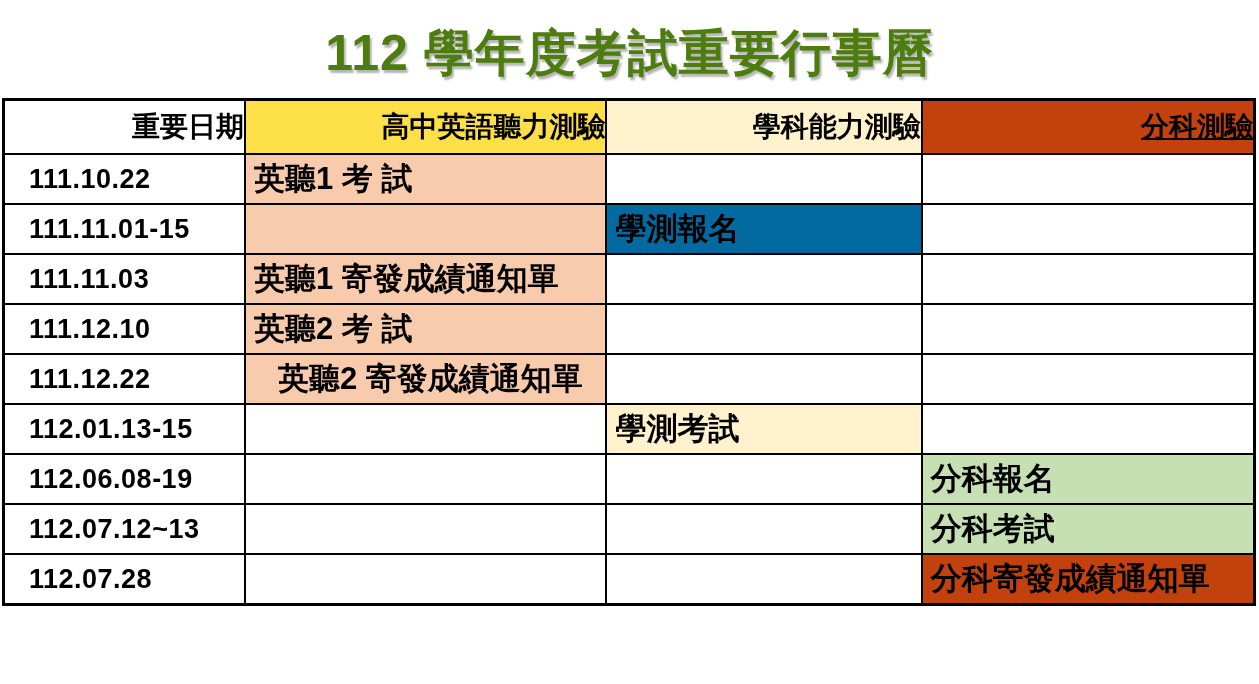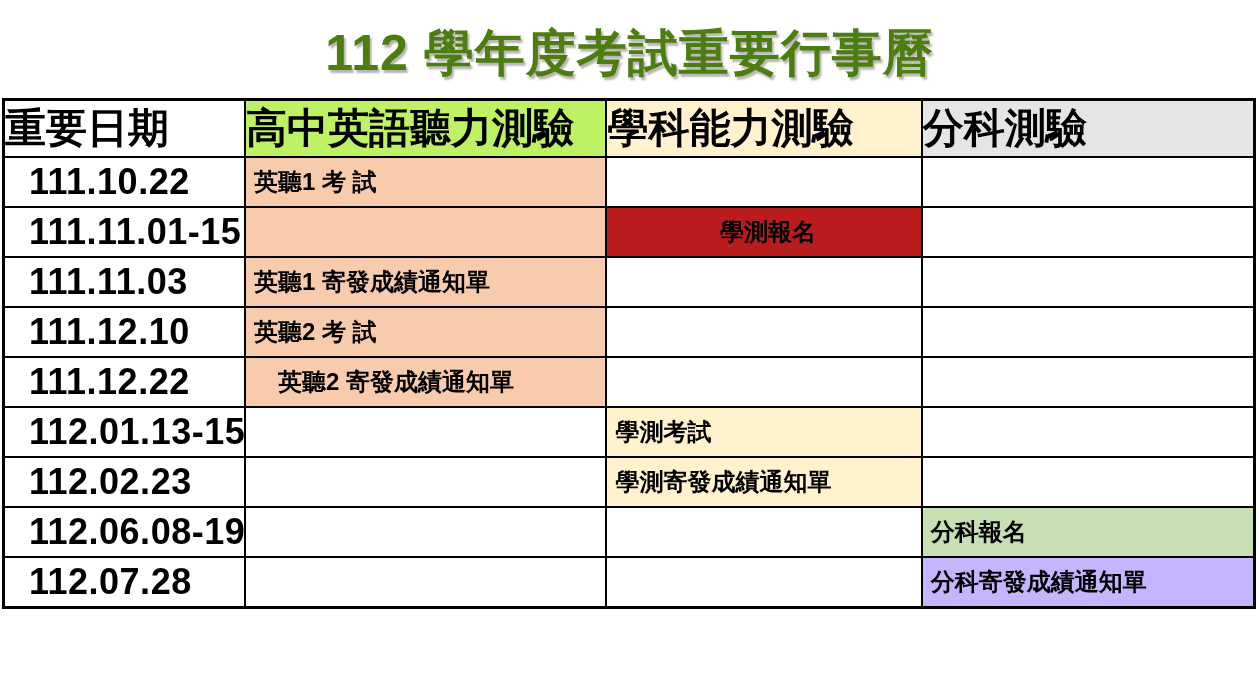--- a/index.html
+++ b/index.html
@@ -46,38 +46,38 @@
   col.col-ast       { width: 26.6%; }
   th, td {
     border: 2px solid #000000;
     overflow: hidden;
     white-space: nowrap;
     vertical-align: middle;
     color: #000000;
   }
   th {
     height: 52px;
-    font-size: 41px;
+    font-size: 28px;
     font-weight: bold;
-    text-align: left;
+    text-align: right;
     padding: 0;
   }
   td {
     height: 48px;
     padding: 0;
   }
   td.date-cell {
-    font-size: 36px;
+    font-size: 27px;
     font-weight: bold;
     text-align: left;
     padding-left: 24px;
     letter-spacing: 0.5px;
   }
   td.content-cell {
-    font-size: 24px;
+    font-size: 31px;
     font-weight: bold;
     text-align: left;
     padding-left: 8px;
   }
 </style>
 </head>
 <body>
 
 <div class="page">
 
@@ -86,36 +86,36 @@
   <table class="schedule">
     <colgroup>
       <col class="col-date">
       <col class="col-listening">
       <col class="col-gsat">
       <col class="col-ast">
     </colgroup>
     <thead>
       <tr>
           <th style="background: rgb(255, 255, 255);">重要日期</th>
-          <th style="background: #bef264;">高中英語聽力測驗</th>
+          <th style="background: #fde047;">高中英語聽力測驗</th>
           <th style="background: rgb(255, 242, 204);">學科能力測驗</th>
-          <th style="background: #e5e5e5;">分科測驗</th>
+          <th style="background: #c2410c; text-decoration: underline;">分科測驗</th>
         </tr>
     </thead>
     <tbody>
         <tr>
           <td class="date-cell">111.10.22</td>
           <td class="content-cell" style="background: rgb(248, 203, 173);">英聽1 考 試</td>
           <td class="content-cell" style="background: rgb(255, 255, 255);"></td>
           <td class="content-cell" style="background: rgb(255, 255, 255);"></td>
         </tr>
         <tr>
           <td class="date-cell">111.11.01-15</td>
           <td class="content-cell" style="background: rgb(248, 203, 173);"></td>
-          <td class="content-cell" style="background: #b91c1c; text-align: center;">學測報名</td>
+          <td class="content-cell" style="background: #0369a1;">學測報名</td>
           <td class="content-cell" style="background: rgb(255, 255, 255);"></td>
         </tr>
         <tr>
           <td class="date-cell">111.11.03</td>
           <td class="content-cell" style="background: rgb(248, 203, 173); margin-top: 20px;">英聽1 寄發成績通知單</td>
           <td class="content-cell" style="background: rgb(255, 255, 255);"></td>
           <td class="content-cell" style="background: rgb(255, 255, 255);"></td>
         </tr>
         <tr>
           <td class="date-cell">111.12.10</td>
@@ -129,33 +129,33 @@
           <td class="content-cell" style="background: rgb(255, 255, 255);"></td>
           <td class="content-cell" style="background: rgb(255, 255, 255);"></td>
         </tr>
         <tr>
           <td class="date-cell">112.01.13-15</td>
           <td class="content-cell" style="background: rgb(255, 255, 255);"></td>
           <td class="content-cell" style="background: rgb(255, 242, 204); margin-top: 23px;">學測考試</td>
           <td class="content-cell" style="background: rgb(255, 255, 255);"></td>
         </tr>
         <tr>
-          <td class="date-cell">112.02.23</td>
-          <td class="content-cell" style="background: rgb(255, 255, 255);"></td>
-          <td class="content-cell" style="background: rgb(255, 242, 204);">學測寄發成績通知單</td>
-          <td class="content-cell" style="background: rgb(255, 255, 255);"></td>
-        </tr>
-        <tr>
           <td class="date-cell">112.06.08-19</td>
           <td class="content-cell" style="background: rgb(255, 255, 255);"></td>
           <td class="content-cell" style="background: rgb(255, 255, 255);"></td>
           <td class="content-cell" style="background: rgb(198, 224, 180);">分科報名</td>
         </tr>
         <tr>
+          <td class="date-cell">112.07.12~13</td>
+          <td class="content-cell" style="background: rgb(255, 255, 255);"></td>
+          <td class="content-cell" style="background: rgb(255, 255, 255);"></td>
+          <td class="content-cell" style="background: rgb(198, 224, 180);">分科考試</td>
+        </tr>
+        <tr>
           <td class="date-cell">112.07.28</td>
           <td class="content-cell" style="background: rgb(255, 255, 255);"></td>
           <td class="content-cell" style="background: rgb(255, 255, 255);"></td>
-          <td class="content-cell" style="background: #c4b5fd;">分科寄發成績通知單</td>
+          <td class="content-cell" style="background: #c2410c;">分科寄發成績通知單</td>
         </tr>
       </tbody>
   </table>
 
 </div>
 
 </body></html>

